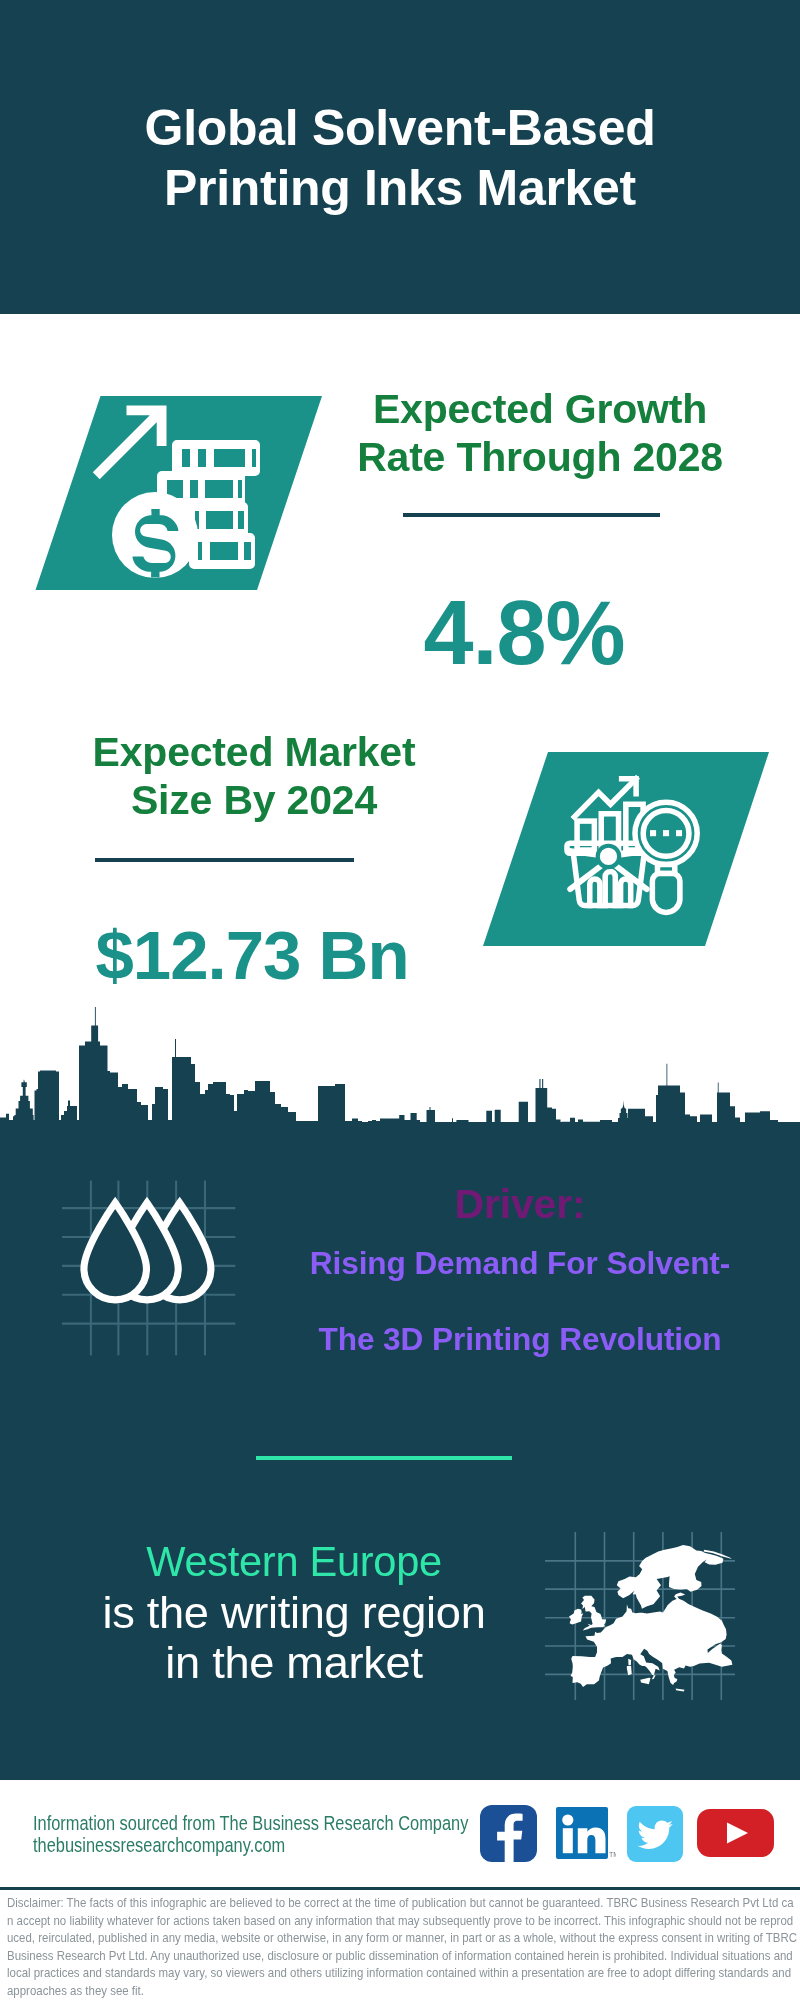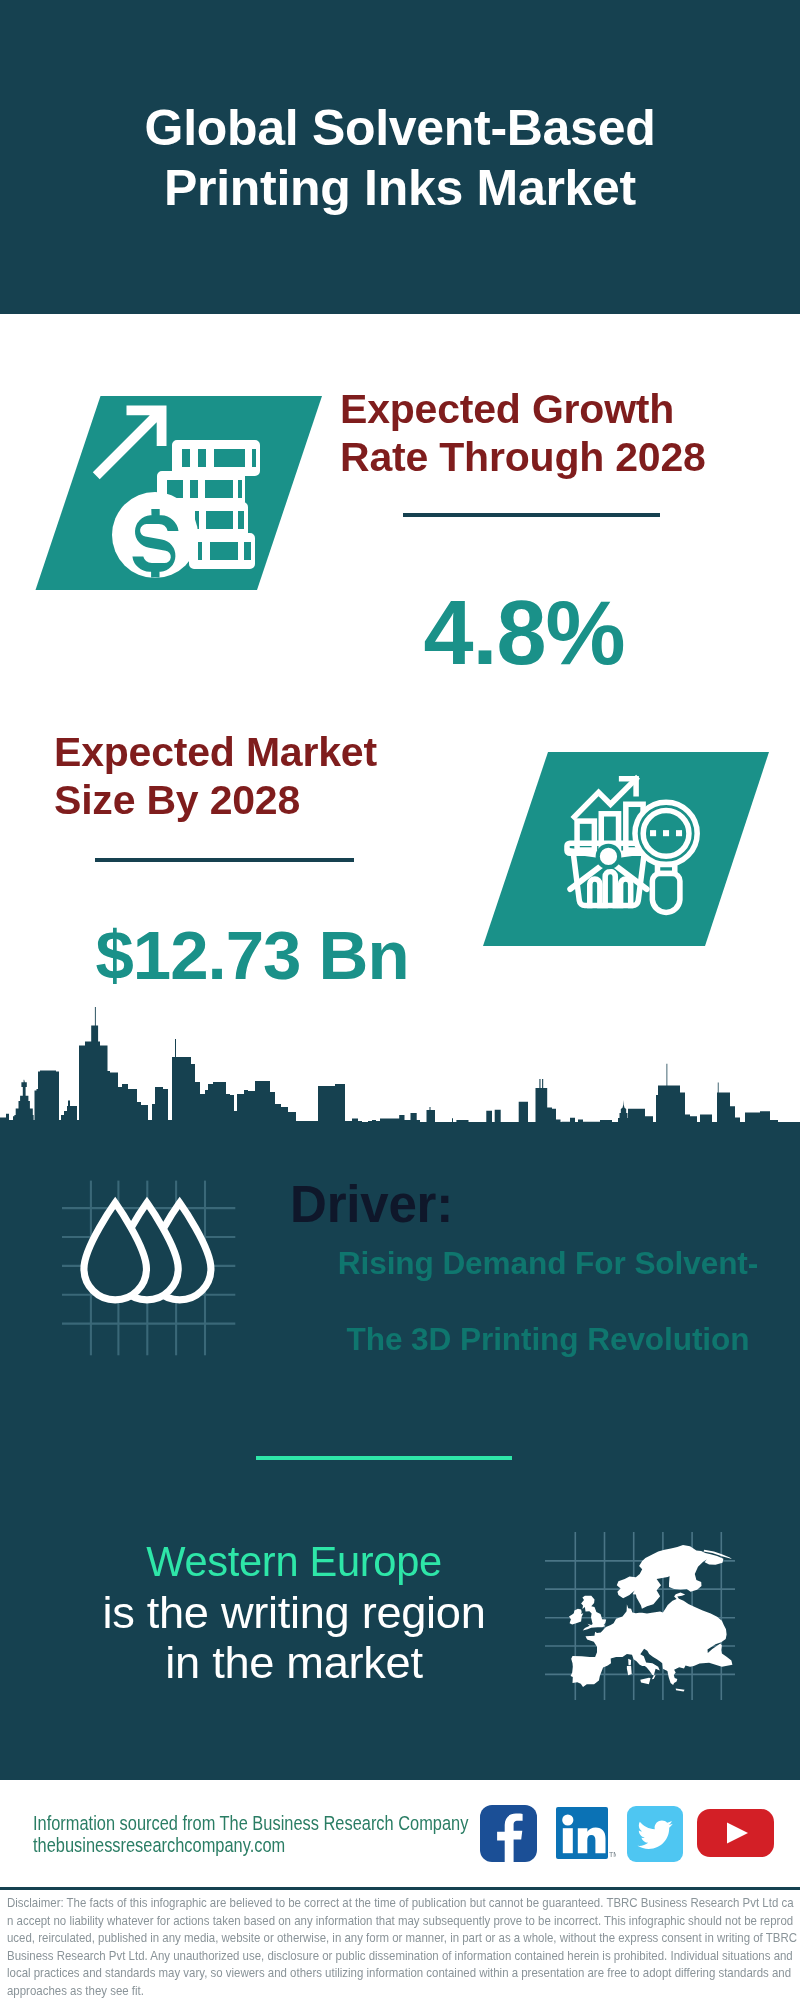--- a/index.html
+++ b/index.html
@@ -8,37 +8,37 @@
        font-family:"Liberation Sans",sans-serif;overflow:hidden;
        -webkit-font-smoothing:antialiased;}
   .page{position:relative;width:800px;height:2000px;overflow:hidden;}
 
   
   .hdr{position:absolute;left:0;top:0;width:800px;height:314px;background:#164150;}
   .hdr-title{position:absolute;left:0;top:0;width:800px;text-align:center;color:#ffffff;
     font-size:50px;line-height:60px;font-weight:bold;letter-spacing:-0.3px;}
 
   
-  .stat-label{position:absolute;color:#7f1d1d;font-weight:bold;
-    font-size:41px;line-height:48px;letter-spacing:-0.2px;}
+  .stat-label{position:absolute;color:#15803d;font-weight:bold;
+    font-size:41px;line-height:48px;text-align:center;letter-spacing:-0.2px;}
   .rule{position:absolute;height:4px;background:#164150;}
   .stat-value{position:absolute;color:#1a9189;font-weight:bold;text-align:center;
     letter-spacing:-1px;margin-top:36px;}
 
   
   .para{position:absolute;overflow:visible;}
 
   
   .band{position:absolute;left:0;width:800px;background:#164150;}
   .skyline{position:absolute;left:0;width:800px;}
 
-  .drv-title{position:absolute;color:#0f172a;font-weight:bold;font-size:51px;
-    line-height:45px;letter-spacing:-0.2px;}
-  .drv-body{position:absolute;color:#0f766e;font-weight:bold;font-size:31.6px;
-    line-height:38px;text-align:center;letter-spacing:-0.1px;margin-left:28px;}
+  .drv-title{position:absolute;color:#701a75;font-weight:bold;font-size:41px;
+    line-height:45px;text-align:center;letter-spacing:-0.2px;}
+  .drv-body{position:absolute;color:#8b5cf6;font-weight:bold;font-size:31.6px;
+    line-height:38px;text-align:center;letter-spacing:-0.1px;}
 
   .sep{position:absolute;height:4px;background:#2ee6a8;}
 
   .reg-hi{color:#2ee6a8;font-weight:normal;font-size:41.6px;}
   .reg{position:absolute;color:#ffffff;font-size:45.2px;line-height:48px;text-align:center;letter-spacing:-0.3px;}
   .src{position:absolute;color:#2a7d64;font-size:20.5px;line-height:26px;
     transform-origin:0 0;transform:scaleX(0.80);white-space:nowrap;}
   .disc-wrap{position:absolute;left:0;width:800px;background:#ffffff;
     border-top:3px solid #164150;}
   .disc{position:absolute;color:#8a9499;font-size:13.5px;line-height:17.6px;
@@ -79,21 +79,21 @@
                a16.4,16.4 0 0 1 1.2,-32.6 h1.2 z" fill="#1a9189"></path>
     </g>
   </svg>
 
   <div class="stat-label" style="left:340px;top:385px;width:400px">Expected Growth</div>
   <div class="stat-label" style="left:340px;top:433px;width:400px">Rate Through 2028</div>
   <div class="rule" style="left:403px;top:513px;width:257px"></div>
   <div class="stat-value" style="left:324px;top:550px;width:400px;font-size:90px;line-height:95px">4.8%</div>
 
   <div class="stat-label" style="left:54px;top:728px;width:400px">Expected Market</div>
-  <div class="stat-label" style="left:54px;top:776px;width:400px">Size By 2028</div>
+  <div class="stat-label" style="left:54px;top:776px;width:400px">Size By 2024</div>
   <div class="rule" style="left:95px;top:858px;width:259px"></div>
   <div class="stat-value" style="left:52px;top:882px;width:400px;font-size:69px;line-height:76px">$12.73 Bn</div>
 
   <svg class="para" style="left:478px;top:748px;width:300px;height:202px" viewBox="0 0 300 202">
     <polygon points="70,4 291,4 227,198 5,198" fill="#1a9189"></polygon>
     <g fill="none" stroke="#ffffff" stroke-width="5.9" stroke-linecap="square" stroke-linejoin="miter" transform="translate(8.1,2.0) scale(0.934)">
 
       <path d="M94.5,71.6 L120.4,45.3 L133.2,58.1 L160.6,30.7"></path>
       <path d="M145.1,30.7 L160.6,30.7 L160.6,46.9"></path>
 

